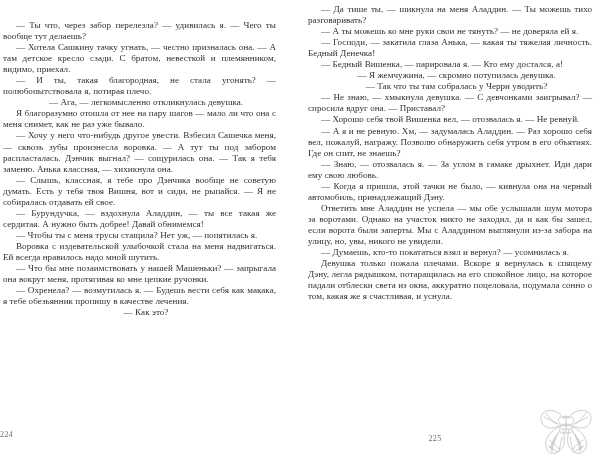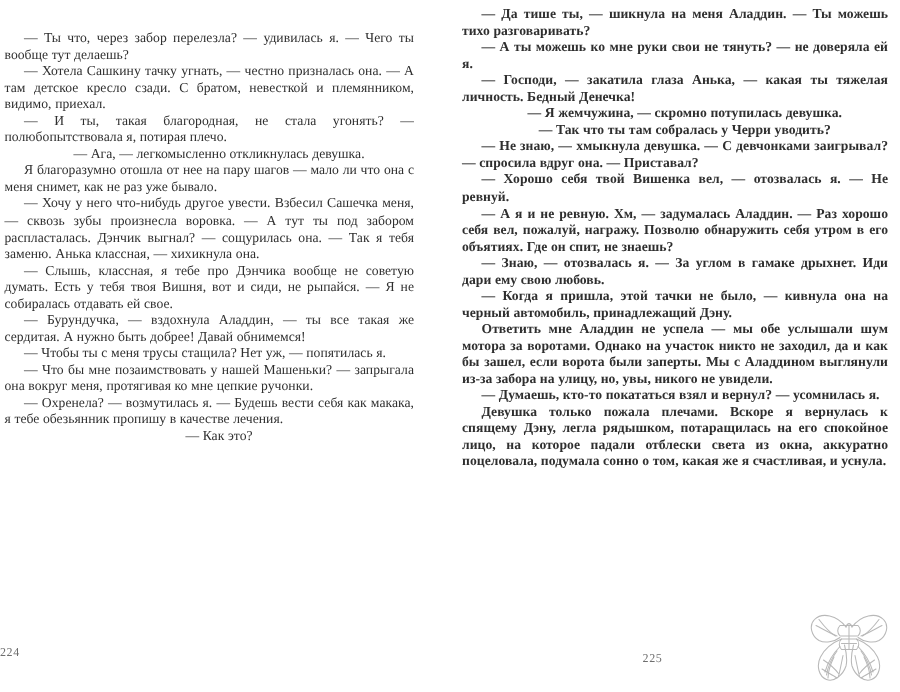--- a/index.html
+++ b/index.html
@@ -28,21 +28,20 @@
   }
   .page-left {
     left: 0;
     width: 292px;
     padding: 20px 16px 0 3px;
   }
   .page-right {
     left: 300px;
     width: 300px;
     padding: 4px 8px 12px 8px;
-    font-weight: bold;
   }
   .body-text {
     font-size: 9.1px;
     line-height: 11.05px;
     text-align: justify;
     text-justify: inter-word;
     color: #2f2f2f;
     letter-spacing: 0.02px;
   }
   .body-text p {
@@ -95,31 +94,33 @@
     <div class="body-text">
       <p>— Ты что, через забор перелезла? — удивилась я. — Чего ты вообще тут делаешь?</p>
       <p>— Хотела Сашкину тачку угнать, — честно призналась она. — А там детское кресло сзади. С братом, невесткой и племянником, видимо, приехал.</p>
       <p>— И ты, такая благородная, не стала угонять? — полюбопытствовала я, потирая плечо.</p>
       <p class="short">— Ага, — легкомысленно откликнулась девушка.</p>
       <p>Я благоразумно отошла от нее на пару шагов — мало ли что она с меня снимет, как не раз уже бывало.</p>
       <p>— Хочу у него что-нибудь другое увести. Взбесил Сашечка меня, — сквозь зубы произнесла воровка. — А тут ты под забором распласталась. Дэнчик выгнал? — сощурилась она. — Так я тебя заменю. Анька классная, — хихикнула она.</p>
       <p>— Слышь, классная, я тебе про Дэнчика вообще не советую думать. Есть у тебя твоя Вишня, вот и сиди, не рыпайся. — Я не собиралась отдавать ей свое.</p>
       <p>— Бурундучка, — вздохнула Аладдин, — ты все такая же сердитая. А нужно быть добрее! Давай обнимемся!</p>
       <p>— Чтобы ты с меня трусы стащила? Нет уж, — попятилась я.</p>
+      <p>Воровка с издевательской улыбочкой стала на меня надвигаться. Ей всегда нравилось надо мной шутить.</p>
       <p>— Что бы мне позаимствовать у нашей Машеньки? — запрыгала она вокруг меня, протягивая ко мне цепкие ручонки.</p>
       <p>— Охренела? — возмутилась я. — Будешь вести себя как макака, я тебе обезьянник пропишу в качестве лечения.</p>
       <p class="short">— Как это?</p>
     </div>
   </div>
 
   <div class="page page-right">
     <div class="body-text">
       <p>— Да тише ты, — шикнула на меня Аладдин. — Ты можешь тихо разговаривать?</p>
       <p>— А ты можешь ко мне руки свои не тянуть? — не доверяла ей я.</p>
       <p>— Господи, — закатила глаза Анька, — какая ты тяжелая личность. Бедный Денечка!</p>
+      <p>— Бедный Вишенка, — парировала я. — Кто ему достался, а!</p>
       <p class="short">— Я жемчужина, — скромно потупилась девушка.</p>
       <p class="short">— Так что ты там собралась у Черри уводить?</p>
       <p>— Не знаю, — хмыкнула девушка. — С девчонками заигрывал? — спросила вдруг она. — Приставал?</p>
       <p>— Хорошо себя твой Вишенка вел, — отозвалась я. — Не ревнуй.</p>
       <p>— А я и не ревную. Хм, — задумалась Аладдин. — Раз хорошо себя вел, пожалуй, награжу. Позволю обнаружить себя утром в его объятиях. Где он спит, не знаешь?</p>
       <p>— Знаю, — отозвалась я. — За углом в гамаке дрыхнет. Иди дари ему свою любовь.</p>
       <p>— Когда я пришла, этой тачки не было, — кивнула она на черный автомобиль, принадлежащий Дэну.</p>
       <p>Ответить мне Аладдин не успела — мы обе услышали шум мотора за воротами. Однако на участок никто не заходил, да и как бы зашел, если ворота были заперты. Мы с Аладдином выглянули из-за забора на улицу, но, увы, никого не увидели.</p>
       <p>— Думаешь, кто-то покататься взял и вернул? — усомнилась я.</p>
       <p>Девушка только пожала плечами. Вскоре я вернулась к спящему Дэну, легла рядышком, потаращилась на его спокойное лицо, на которое падали отблески света из окна, аккуратно поцеловала, подумала сонно о том, какая же я счастливая, и уснула.</p>

